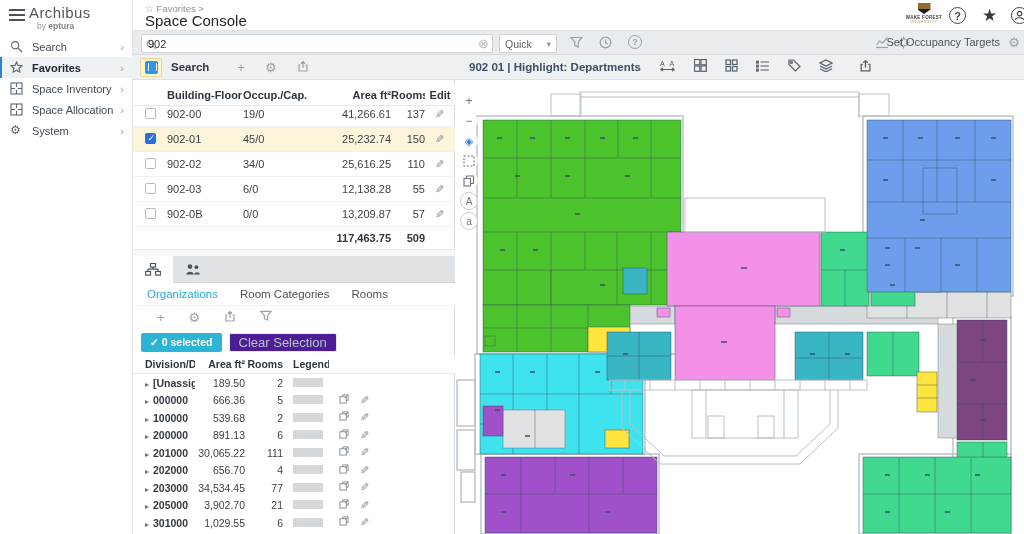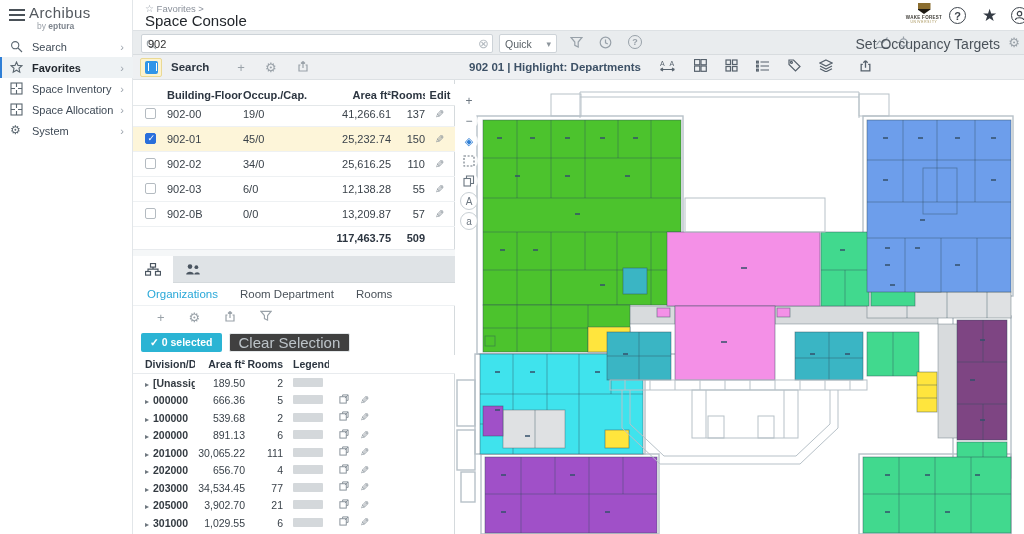--- a/index.html
+++ b/index.html
@@ -50,21 +50,21 @@
     font-size:11px; color:#333; font-family:"Liberation Sans",sans-serif; background:transparent; }
   #searchbox .clear { position:absolute; right:3px; top:1px; color:#b3bac0; font-size:13px; cursor:pointer; }
   #quick-dd { position:absolute; left:366px; top:3px; width:58px; height:19px; background:#fff;
     border:1px solid #cdd3d8; border-radius:2px; font-size:10.5px; color:#5a6268;
     display:flex; align-items:center; padding:0 5px; cursor:pointer; }
   #quick-dd .dchev { margin-left:auto; color:#8d959c; font-size:9px; }
   .band-ic { position:absolute; top:5px; cursor:pointer; }
   .band-ic path, .band-ic circle, .band-ic polyline { stroke:#98a1a9; fill:none; stroke-width:1.2; }
   #help2 { position:absolute; top:4px; width:14px; height:14px; border:1.3px solid #98a1a9; border-radius:50%;
     color:#98a1a9; font-size:9px; font-weight:700; text-align:center; line-height:12px; cursor:pointer; }
-  #sot { position:absolute; right:24px; top:5px; font-size:14px; color:#4a525a; cursor:pointer;text-align:right; }
+  #sot { position:absolute; right:24px; top:5px; font-size:11px; color:#4a525a; cursor:pointer;text-align:right; }
 
   
   #leftcol { position:absolute; left:133px; top:55px; width:322px; height:479px; background:#fff;
     border-right:1px solid #d5dadd; }
   .panel-hdr { position:absolute; left:0; width:322px; height:25px; background:#eef0f2;
     border-bottom:1px solid #dde1e4; display:flex; align-items:center; }
   #floors-hdr { top:0; }
   #floors-badge { width:22px; height:19px; margin-left:7px; background:#fcf3cf; border:1px solid #ead994;
     border-radius:2px; display:flex; align-items:center; justify-content:center; cursor:pointer; }
   #floors-badge .fb { width:13px; height:13px; background:#2f95e8; border-radius:2px; position:relative; }
@@ -110,21 +110,21 @@
     display:flex; align-items:center; border-bottom:1px solid #eef1f3; }
   .subtab { font-size:11.5px; color:#4a525a; margin-left:14px; cursor:pointer; }
   .subtab.active { color:var(--ui-link_blue); }
   .subtab + .subtab { margin-left:22px; }
 
   #orgtools { position:absolute; top:251px; left:0; width:322px; height:22px; display:flex; align-items:center; }
   #orgtools .hdr-ic { margin-left:24px; }
   #selbar { position:absolute; top:274px; left:0; width:322px; height:26px; display:flex; align-items:center; }
   #btn-selected { margin-left:8px; height:19px; background:var(--ui-accent); color:#fff; font-size:10.5px;
     font-weight:700; border:none; border-radius:2px; padding:0 9px; cursor:pointer; font-family:inherit; }
-  #btn-clear { margin-left:7px; height:19px; background:#404040; color:#bcc3c8; font-size:15px;
+  #btn-clear { margin-left:7px; height:19px; background:#4c1d95; color:#bcc3c8; font-size:13px;
     border:1px solid #e4e8ea; border-radius:2px; padding:0 9px; cursor:default; font-family:inherit; }
 
   #org-thead { top:300px; height:19px; font-size:10.5px; border-bottom:1px solid #e8ebee; }
   .o-code { width:62px; padding-left:12px; }
   .o-area { width:50px; text-align:right; }
   .o-rooms { width:38px; text-align:right; }
   .o-leg { width:46px; padding-left:10px; }
   .o-ic { width:54px; padding-left:10px; }
   #org-rows { position:absolute; top:319px; left:0; width:322px; height:160px; overflow:hidden; }
   .orow { display:flex; height:17.5px; align-items:center; font-size:10.5px; color:#3a424a; cursor:pointer; }
@@ -361,21 +361,21 @@
           <circle class="fill" cx="5" cy="3.6" r="2.3"></circle>
           <path class="fill" d="M1.2,11.5 C1.2,7.9 8.8,7.9 8.8,11.5 Z"></path>
           <circle class="fill" cx="11.4" cy="4.2" r="1.9"></circle>
           <path class="fill" d="M9.2,11.5 C9.6,8.6 14.8,8.6 14.8,11.5 Z"></path>
         </svg>
     </div>
   </div>
 
   <div id="subtabs">
     <span class="subtab active">Organizations</span>
-    <span class="subtab">Room Department</span>
+    <span class="subtab">Room Categories</span>
     <span class="subtab">Rooms</span>
   </div>
 
   <div id="orgtools">
     <span class="hdr-ic">+</span>
     <span class="hdr-ic">⚙</span>
     <span class="hdr-ic"><svg width="12" height="12" viewBox="0 0 12 12">
           <path d="M3.5,5 H2 V11 H10 V5 H8.5"></path>
           <path d="M6,1.5 V8 M6,1.5 L4,3.5 M6,1.5 L8,3.5"></path>
         </svg></span>

